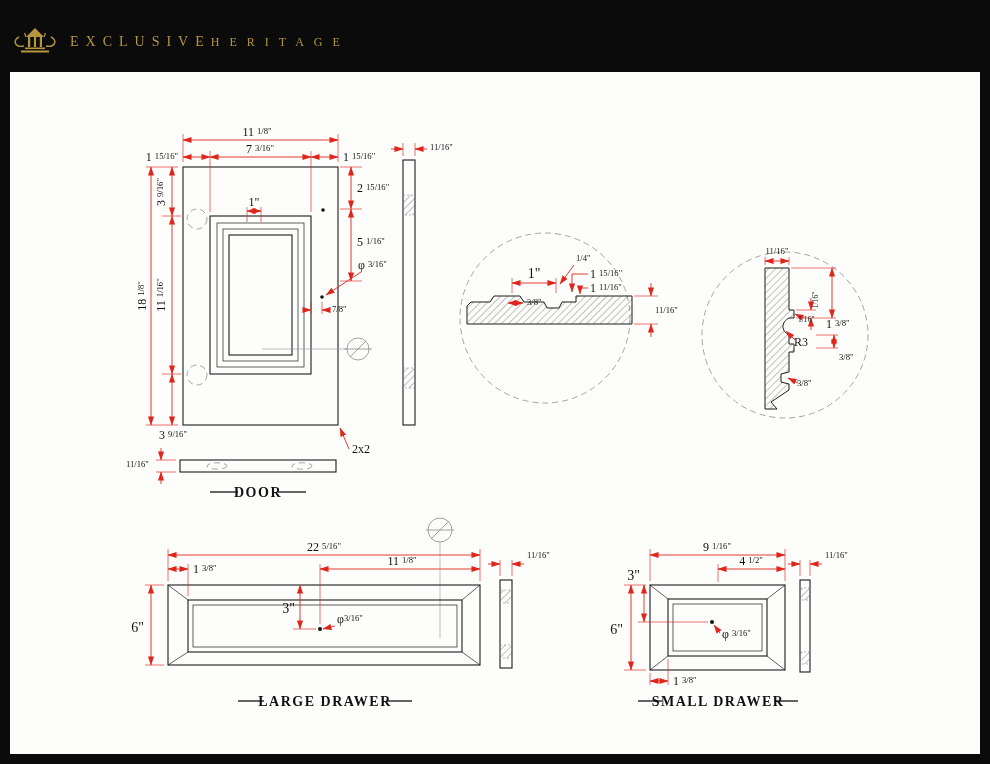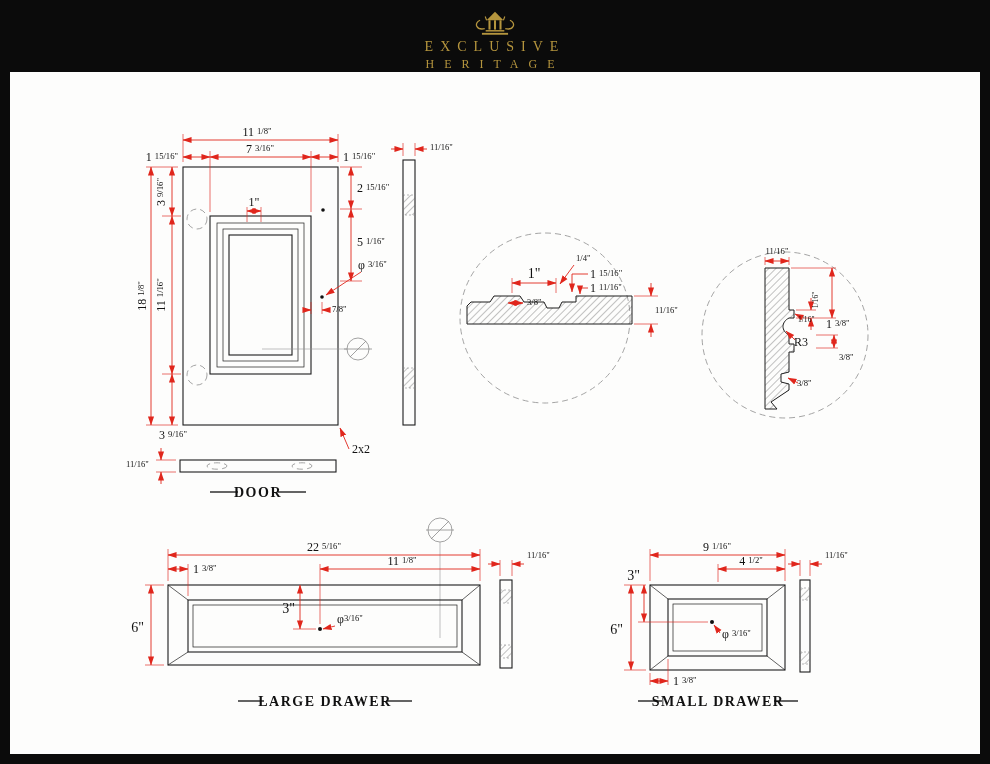--- a/index.html
+++ b/index.html
@@ -1,20 +1,20 @@
 <!DOCTYPE html>
 <html><head>
 <meta charset="utf-8">
 <style>
   *{margin:0;padding:0;box-sizing:border-box}
   html,body{width:990px;height:764px}
   body{background:#0b0b0b;font-family:"Liberation Serif",serif;position:relative;overflow:hidden}
   .page{position:absolute;inset:0}
   .brand-header{position:absolute;top:0;left:0;width:100%;height:72px;
-    display:flex;flex-direction:column;align-items:center;padding-top:10px;background:#0b0b0b}
+    display:flex;flex-direction:row;align-items:center;padding-top:10px;background:#0b0b0b}
   .brand-line1{color:#b5953e;font-size:14px;letter-spacing:7px;margin-top:1px;font-family:"Liberation Serif",serif}
   .brand-line2{color:#b5953e;font-size:12px;letter-spacing:10px;margin-top:2px;font-family:"Liberation Serif",serif}
   .paper{position:absolute;left:10px;top:72px;width:970px;height:682px;background:#fdfdfc}
   svg{display:block}
   .ln{stroke:#1c1c1c;stroke-width:1.1;fill:none}
   .ln2{stroke:#1c1c1c;stroke-width:.7;fill:none}
   .dl{stroke:#e0261c;stroke-width:.9;fill:none}
   .xl{stroke:#e0261c;stroke-width:.65;fill:none}
   .gz{stroke:#8a8a8a;stroke-width:.8;fill:none}
   .gzt{stroke:#999;stroke-width:.6;fill:none}

